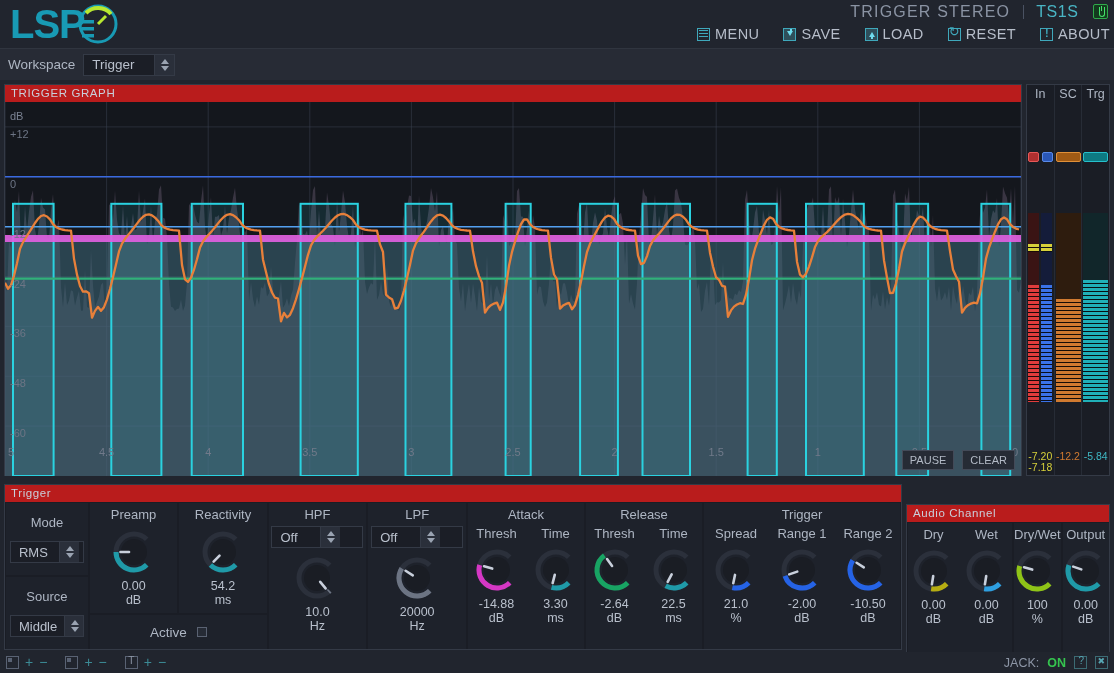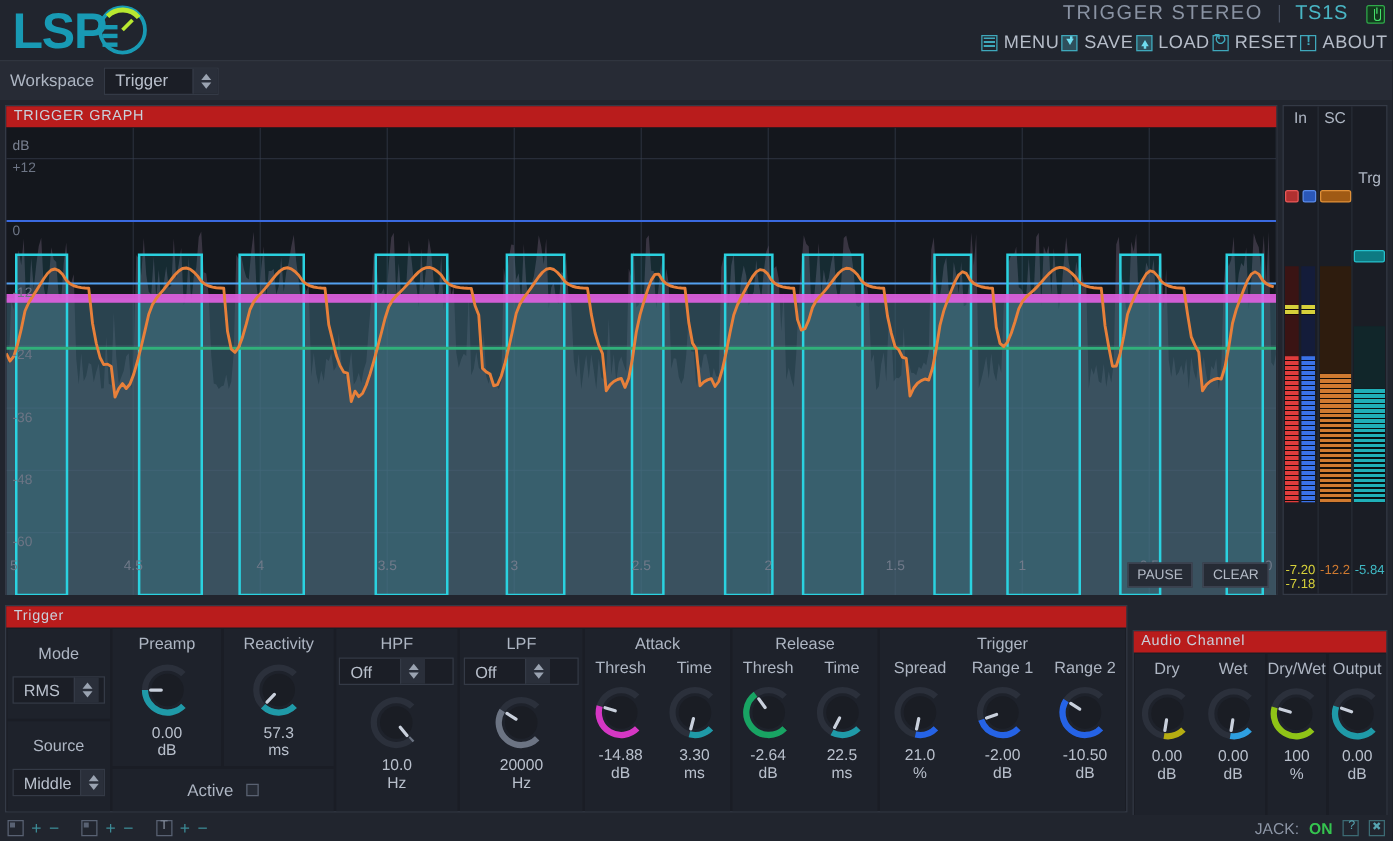--- a/index.html
+++ b/index.html
@@ -33,21 +33,21 @@
     content: ""; position: absolute; left: 5px; top: 2px;
     width: 4px; height: 9px; border: 1.5px solid #45e06a; border-top: none;
     border-radius: 0 0 4px 4px;
   }
   .bypass-led::before {
     content: ""; position: absolute; left: 6.5px; top: 1px;
     width: 1.5px; height: 5px; background: #45e06a;
   }
   .menubar {
     position: absolute; right: 4px; top: 22px; height: 24px;
-    display: flex; align-items: center; gap: 2px;
+    display: flex; align-items: center; gap: 24px;
   }
   .menu-item { display: flex; align-items: center; gap: 5px; cursor: pointer; }
   .menu-item span.lbl { font-size: 14.5px; color: #b6bdc9; letter-spacing: .4px; }
   .mi-icon { width: 13px; height: 13px; border: 1.4px solid #3fa8bb; position: relative; }
   .mi-menu::after {
     content: ""; position: absolute; left: 1px; top: 1px; right: 1px; bottom: 1px;
     background: repeating-linear-gradient(to bottom, #3fa8bb 0 1.3px, transparent 1.3px 3px);
   }
   .mi-arrow { background: #2e4f5b; }
   .mi-arrow::after {
@@ -116,21 +116,21 @@
     border: 1px solid #434a58; padding: 3px 7px; cursor: pointer;
   }
 
   
   .meters {
     position: absolute; left: 1026px; top: 84px; width: 84px; height: 392px;
     background: #1a1d25; border: 1px solid #343a46; display: flex;
   }
   .mcol { flex: 1; display: flex; flex-direction: column; align-items: center;
           border-right: 1px solid #272c36; gap: 48px; }
-  .mcol:last-child { border-right: none; margin-top: 48px; }
+  .mcol:last-child { border-right: none; }
   .mcol .mhdr { font-size: 12.5px; color: #aeb6c3; padding: 2px 0 3px; }
   .chips { display: flex; gap: 3px; margin-bottom: 3px; }
   .chip { width: 11px; height: 10px; border-radius: 2px; }
   .chip.wide { width: 25px; }
   .bars { flex: 1; display: flex; gap: 2px; width: 100%; justify-content: center;
           padding-bottom: 1px; }
   .bar { width: 11px; position: relative; overflow: hidden; }
   .bar.wide { width: 25px; }
   .bar .seg { position: absolute; left: 0; right: 0;
               background-image: repeating-linear-gradient(to bottom, currentColor 0 3px, rgba(0,0,0,.55) 3px 4px); }
@@ -426,21 +426,21 @@
           <div class="grp" style="flex:1">
             <div class="grp-title">Reactivity</div>
             <div class="knob">
                 <svg width="46" height="46" viewBox="0 0 46 46">
                   <path d="M 35.73 35.73 A 18 18 0 1 1 35.73 10.27" fill="none" stroke="#2b303b" stroke-width="5" stroke-linecap="butt"></path>
                   <path d="M 35.73 35.73 A 18 18 0 0 1 10.47 35.93" fill="none" stroke="#1f9aa8" stroke-width="5" stroke-linecap="butt"></path>
                   <circle cx="23" cy="23" r="13" fill="#1a1d24"></circle>
                   <line x1="19.52" y1="26.59" x2="13.61" y2="32.69" stroke="#c9d0dc" stroke-width="2.6" stroke-linecap="round"></line>
                 </svg>
               </div>
-            <div class="kval">57.3</div>
+            <div class="kval">54.2</div>
             <div class="kval">ms</div>
           </div>
         </div>
         <div class="active-cell">
           <span class="active-lbl">Active</span>
           <span class="cbox"></span>
         </div>
       </div>
 
       <div class="grp" style="width:105px">

